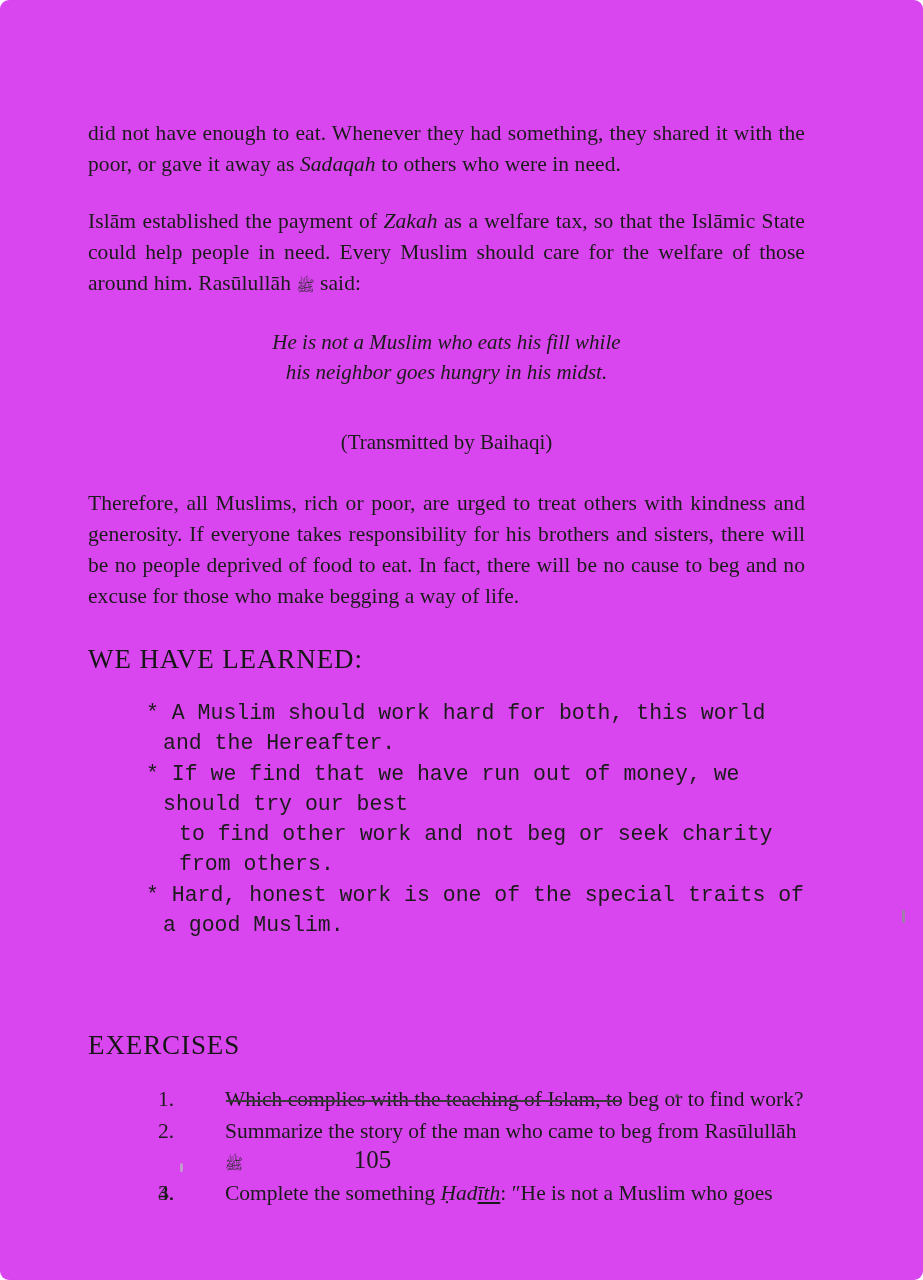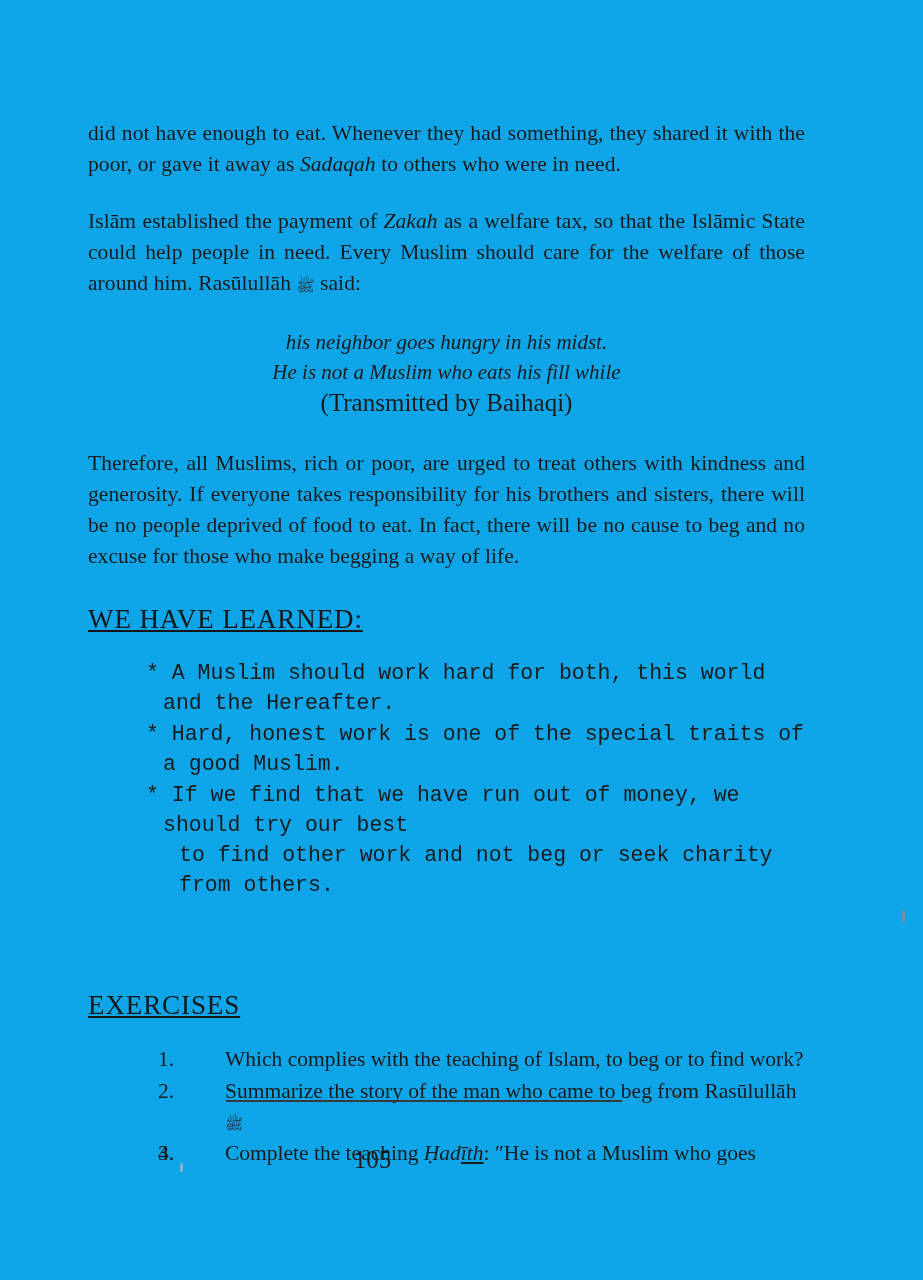--- a/index.html
+++ b/index.html
@@ -12,21 +12,22 @@
     background: #fdfdff;
     font-family: "Liberation Serif", "DejaVu Serif", serif;
     color: #1b1b1b;
     overflow: hidden;
     position: relative;
   }
 
   .page {
     position: absolute;
     inset: 0;
-    background: #0ea5e9;
+    background: #d946ef;
+    border-radius: 9px;
   }
 
   
   .content {
     position: absolute;
     left: 88px;
     top: 118px;
     width: 717px;
   }
 
@@ -56,34 +57,34 @@
   .quote-block {
     margin: 28px 0 30px 0;
     text-align: center;
   }
   .quote-line {
     font-size: 21px;
     line-height: 30px;
     font-style: italic;
   }
   .quote-source {
-    font-size: 25px;
+    font-size: 21px;
     line-height: 31px;
     font-style: normal;
+    margin-top: 40px;
   }
 
   
   h2.section-heading {
     font-weight: normal;
     font-size: 27px;
     line-height: 34px;
     letter-spacing: 0.9px;
     margin: 30px 0 0 0;
     color: #161616;
-    text-decoration: underline;
   }
 
   
   ul.learned-list {
     list-style: none;
     margin: 22px 0 0 0;
     padding: 0 0 0 58px;
   }
   ul.learned-list li {
     font-size: 21.5px;
@@ -168,49 +169,49 @@
 
 <div class="page">
 
   <div class="content">
 
     <p class="body-para"><span>did not have enough to eat. Whenever they had something, they shared it with the poor, or gave it away as </span><span class="ital">Sadaqah</span><span> to others who were in need.</span></p>
 
     <p class="body-para"><span>Islām established the payment of </span><span class="ital">Zakah</span><span> as a welfare tax, so that the Islāmic State could help people in need. Every Muslim should care for the welfare of those around him. Rasūlullāh </span><span class="sallallahu">ﷺ</span><span> said:</span></p>
 
     <div class="quote-block">
+      <div class="quote-line">He is not a Muslim who eats his fill while</div>
       <div class="quote-line">his neighbor goes hungry in his midst.</div>
-      <div class="quote-line">He is not a Muslim who eats his fill while</div>
       <div class="quote-source">(Transmitted by Baihaqi)</div>
     </div>
 
     <p class="body-para">Therefore, all Muslims, rich or poor, are urged to treat others with kindness and generosity. If everyone takes responsibility for his brothers and sisters, there will be no people deprived of food to eat.  In fact, there will be no cause to beg and no excuse for those who make begging a way of life.</p>
 
     <h2 class="section-heading">WE HAVE LEARNED:</h2>
 
     <ul class="learned-list">
       <li><span>*</span> <span>A Muslim should work hard for both, this world and the Hereafter.</span></li>
+      <li><span>*</span> <span>If we find that we have run out of money, we should try our best</span><span class="cont-line">to find other work and not beg or seek charity from others.</span></li>
       <li><span>*</span> <span>Hard, honest work is one of the special traits of a good Muslim.</span></li>
-      <li><span>*</span> <span>If we find that we have run out of money, we should try our best</span><span class="cont-line">to find other work and not beg or seek charity from others.</span></li>
     </ul>
 
     <h2 class="section-heading" style="margin-top:88px;">EXERCISES</h2>
 
     <ol class="exercise-list">
       <li>
         <span class="num">1.</span><span>Which complies with the teaching of Islam, to beg or to find work?</span>
       </li>
       <li>
         <span class="num">2.</span><span>Summarize the story of the man who came to beg from Rasūlullāh </span><span class="sallallahu">ﷺ</span>
       </li>
       <li>
         <span class="num">3.</span>
       </li>
       <li>
-        <span class="num">4.</span><span>Complete the teaching </span><span class="ital">Ḥad</span><span class="ital underline-th">īth</span><span>:  ″He is not a Muslim who goes</span>
+        <span class="num">4.</span><span>Complete the something </span><span class="ital">Ḥad</span><span class="ital underline-th">īth</span><span>:  ″He is not a Muslim who goes</span>
       </li>
     </ol>
 
   </div>
 
   <div class="footer-rule"></div>
   <div class="page-number">105</div>
 
   <div class="speck speck-right-margin"></div>
   <div class="speck speck-left-footer"></div>

